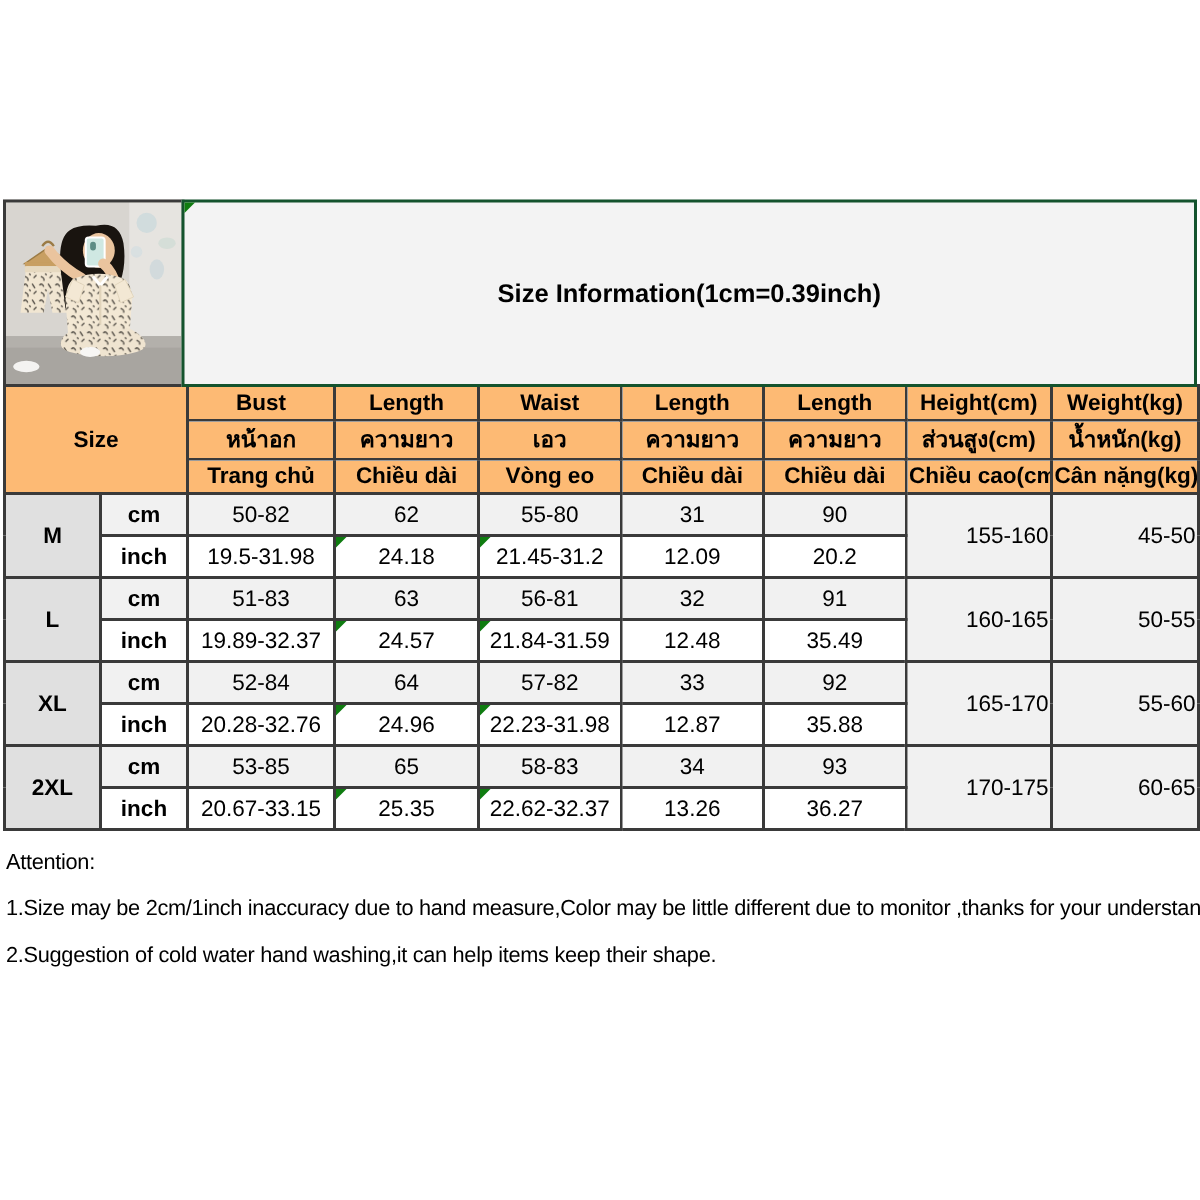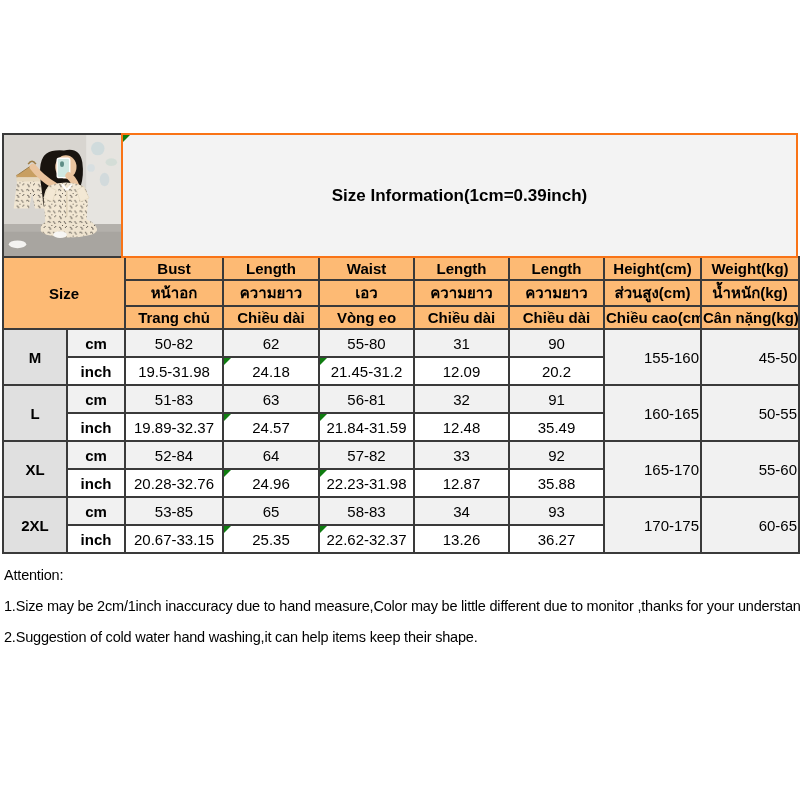--- a/index.html
+++ b/index.html
@@ -5,21 +5,21 @@
   * { margin:0; padding:0; box-sizing:border-box; }
   html,body { width:800px; height:800px; background:#ffffff; overflow:hidden;
               font-family:"Liberation Sans","DejaVu Sans",sans-serif; color:#000; }
   .canvas { position:relative; width:800px; height:800px; background:#fff; }
   .content { position:absolute; left:2px; top:133px; width:796px; }
 
   
   .top-row { display:flex; width:796px; height:125px; }
   .photo-cell { width:121px; height:125px; border:2px solid #3a3a3a; overflow:hidden; flex:none; background:#d9d6d1; }
   .photo-cell svg { display:block; width:100%; height:100%; }
-  .title-cell { flex:1; height:125px; margin-left:-2px; border:2px solid #f97316; background:#f3f3f3;
+  .title-cell { flex:1; height:125px; margin-left:-2px; border:2px solid #14532d; background:#f3f3f3;
                 display:flex; flex-direction:column; justify-content:center; align-items:center;
                 position:relative; }
   .title-line { font-weight:bold; font-size:17px; line-height:23px; text-align:center; }
 
   
   table.size-table { border-collapse:collapse; table-layout:fixed; width:796px; margin-top:-2px; }
   table.size-table td { border:2px solid #3a3a3a; text-align:center; vertical-align:middle;
                         font-size:15px; position:relative; padding:0 1px; overflow:hidden; white-space:nowrap; }
   tr.hdr td { height:23px; background:#fdba74; font-weight:bold; }
   tr.data td { height:28px; background:#ffffff; }

